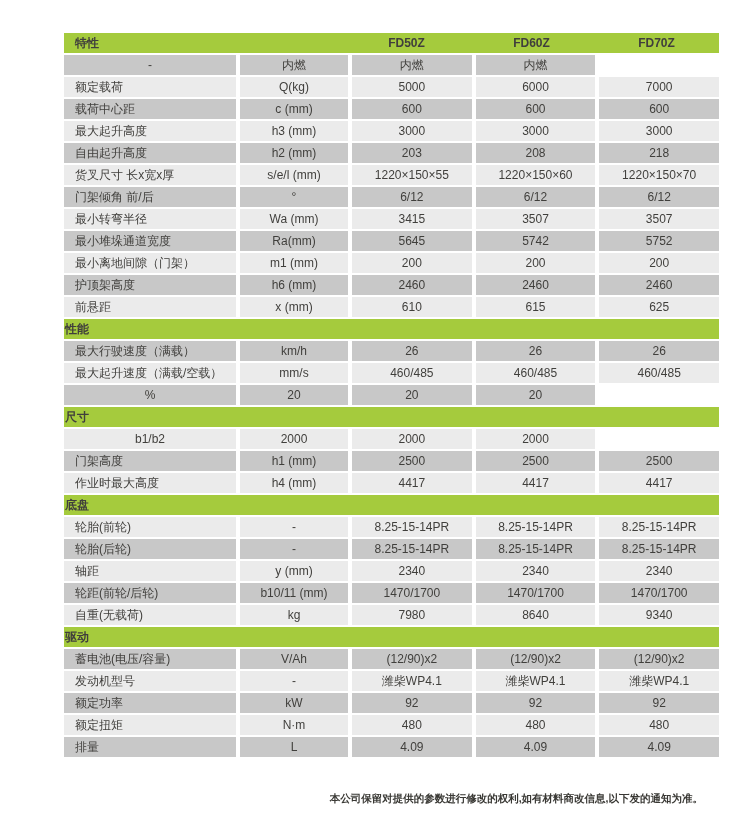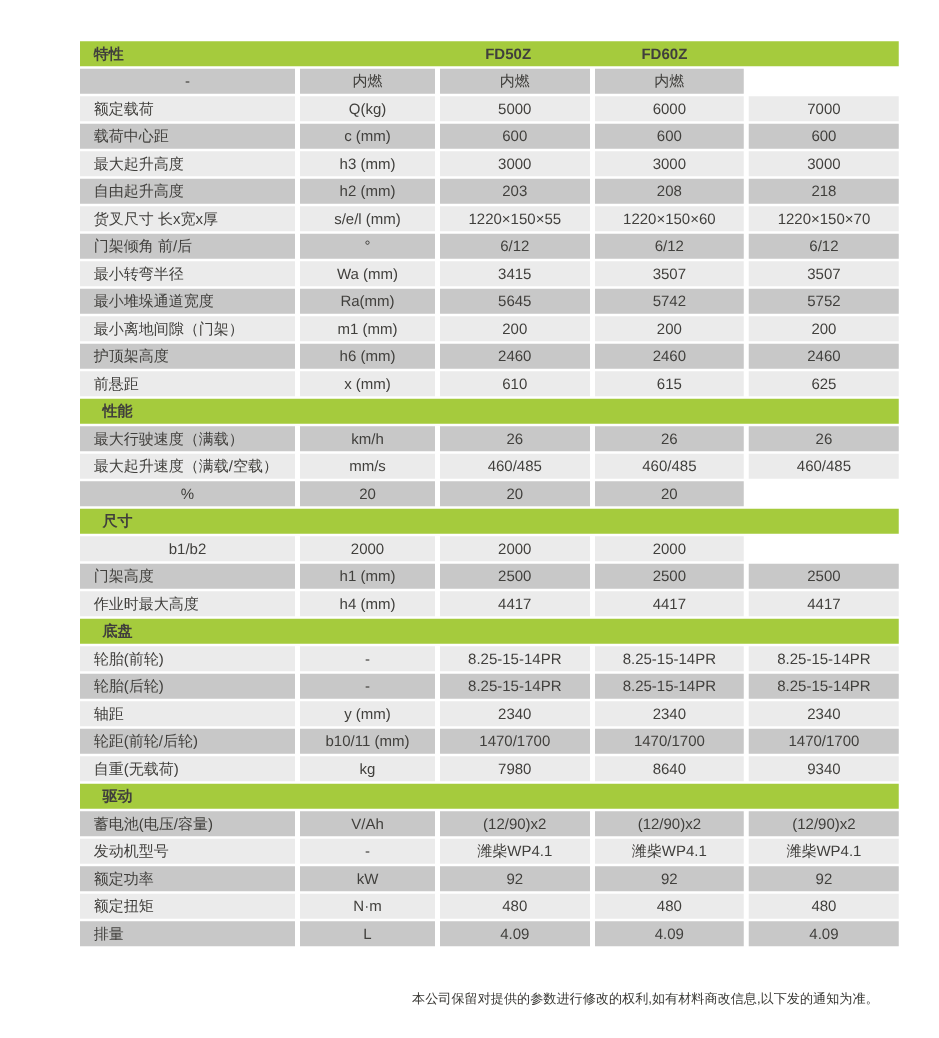--- a/index.html
+++ b/index.html
@@ -47,44 +47,45 @@
     text-align: left;
     padding-left: 11px;
   }
   .cell.center {
     text-align: center;
   }
   .row .cell.dark  { background: var(--row-dark, #c8c8c8); }
   .row .cell.light { background: var(--row-light, #ebebeb); }
   .section-title {
     display: inline-block;
-    padding-left: 18px;
+    padding-left: 1px;
   }
   .header-model {
     font-weight: bold;
   }
   .footer-note {
     position: absolute;
     right: 48px;
     top: 792px;
     font-size: 10.5px;
-    font-weight: normal;
+    font-weight: bold;
     color: #393834;
   }
 </style>
 </head>
 <body>
 
 <div class="spec-table">
 
   <div class="bar green">
     <div class="cell label">特性</div>
     <div class="cell center"></div>
     <div class="cell center header-model">FD50Z</div>
     <div class="cell center header-model">FD60Z</div>
+    <div class="cell center header-model">FD70Z</div>
   </div>
 
   <div>
       <div class="bar row">
         <div class="cell center dark">-</div>
         <div class="cell center dark">内燃</div>
         <div class="cell center dark">内燃</div>
         <div class="cell center dark">内燃</div>
       </div>
       <div class="bar row">

